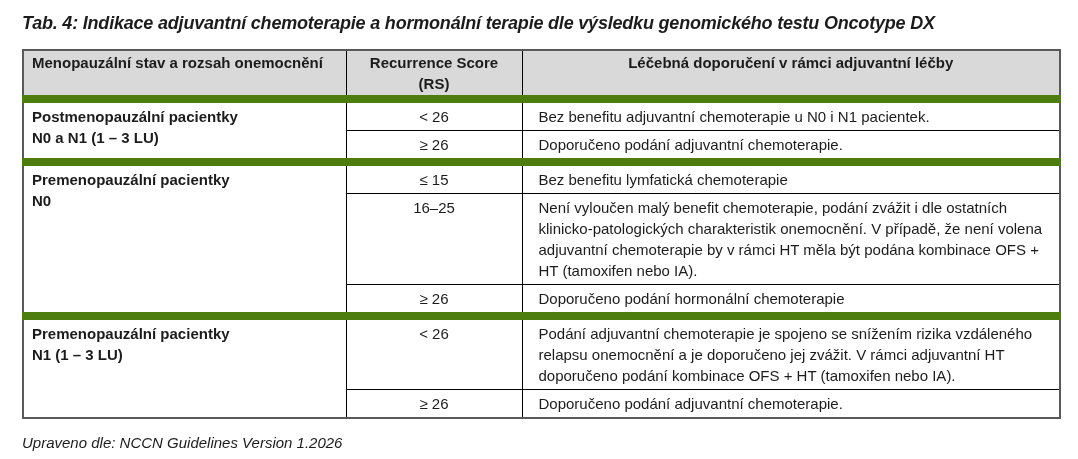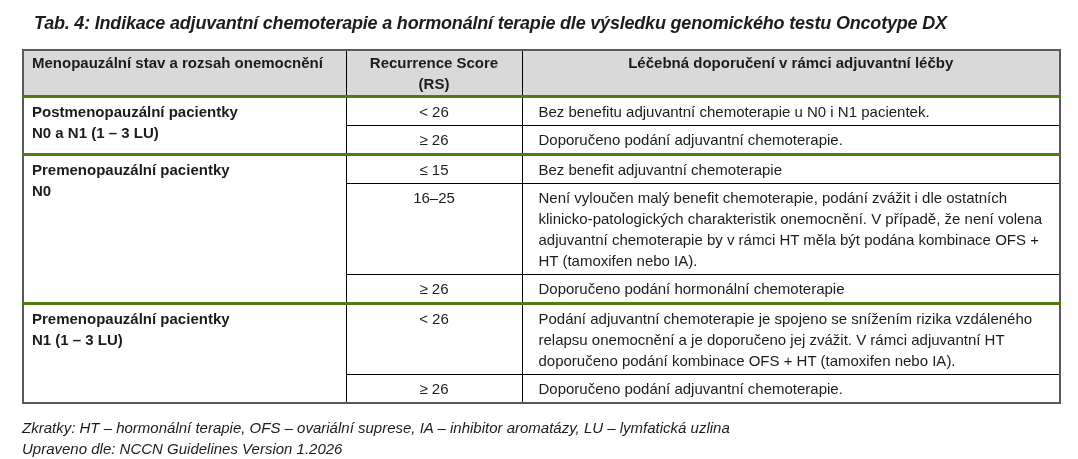--- a/index.html
+++ b/index.html
@@ -13,21 +13,21 @@
     color: #1c1c1c;
     overflow: hidden;
   }
   .page { padding: 13px 20px 0 22px; }
 
   .title {
     font-size: 18px;
     font-weight: bold;
     font-style: italic;
     letter-spacing: -0.2px;
-    margin: 0 0 15px 12px;
+    margin: 0 0 15px 0;
     white-space: nowrap;
   }
 
   table.onco {
     border-collapse: collapse;
     table-layout: fixed;
     width: 1037px;
     border: 2px solid #595959;
   }
   col.c1 { width: 323px; }
@@ -42,21 +42,21 @@
   }
   thead th {
     background: #d9d9d9;
     border-bottom: 2px solid #000000;
     font-weight: bold;
     padding: 1px 8px;
     text-align: center;
   }
   thead th.th-left { text-align: left; }
 
-  tr.group-start td { border-top: 3px solid #4d7c0f; }
+  tr.group-start td { border-top: 8px solid #4d7c0f; }
 
   td.cat {
     font-weight: bold;
     padding: 3px 8px;
     text-align: left;
   }
   td.rs {
     text-align: center;
     padding: 3px 20px;
   }
@@ -108,21 +108,21 @@
         <td class="rs">≥ 26</td>
         <td class="rec">Doporučeno podání adjuvantní chemoterapie.</td>
       </tr>
 
       <tr class="group-start">
         <td class="cat" rowspan="3">
           <span class="cat-line">Premenopauzální pacientky</span>
           <span class="cat-line">N0</span>
         </td>
         <td class="rs">≤ 15</td>
-        <td class="rec">Bez benefit adjuvantní chemoterapie</td>
+        <td class="rec">Bez benefitu lymfatická chemoterapie</td>
       </tr>
       <tr>
         <td class="rs">16–25</td>
         <td class="rec">Není vyloučen malý benefit chemoterapie, podání zvážit i dle ostatních klinicko-patologických charakteristik onemocnění. V případě, že není volena adjuvantní chemoterapie by v rámci HT měla být podána kombinace OFS + HT (tamoxifen nebo IA).</td>
       </tr>
       <tr>
         <td class="rs">≥ 26</td>
         <td class="rec">Doporučeno podání hormonální chemoterapie</td>
       </tr>
 
@@ -135,17 +135,16 @@
         <td class="rec">Podání adjuvantní chemoterapie je spojeno se snížením rizika vzdáleného relapsu onemocnění a je doporučeno jej zvážit. V rámci adjuvantní HT doporučeno podání kombinace OFS + HT (tamoxifen nebo IA).</td>
       </tr>
       <tr>
         <td class="rs">≥ 26</td>
         <td class="rec">Doporučeno podání adjuvantní chemoterapie.</td>
       </tr>
     </tbody>
   </table>
 
   <div class="footnotes">
-    <p class="footnote">Zkratky: HT – hormonální terapie, OFS – ovariální suprese, IA – inhibitor aromatázy, LU – lymfatická uzlina</p>
     <p class="footnote">Upraveno dle: NCCN Guidelines Version 1.2026</p>
   </div>
 
 </div>
 
 </body></html>

